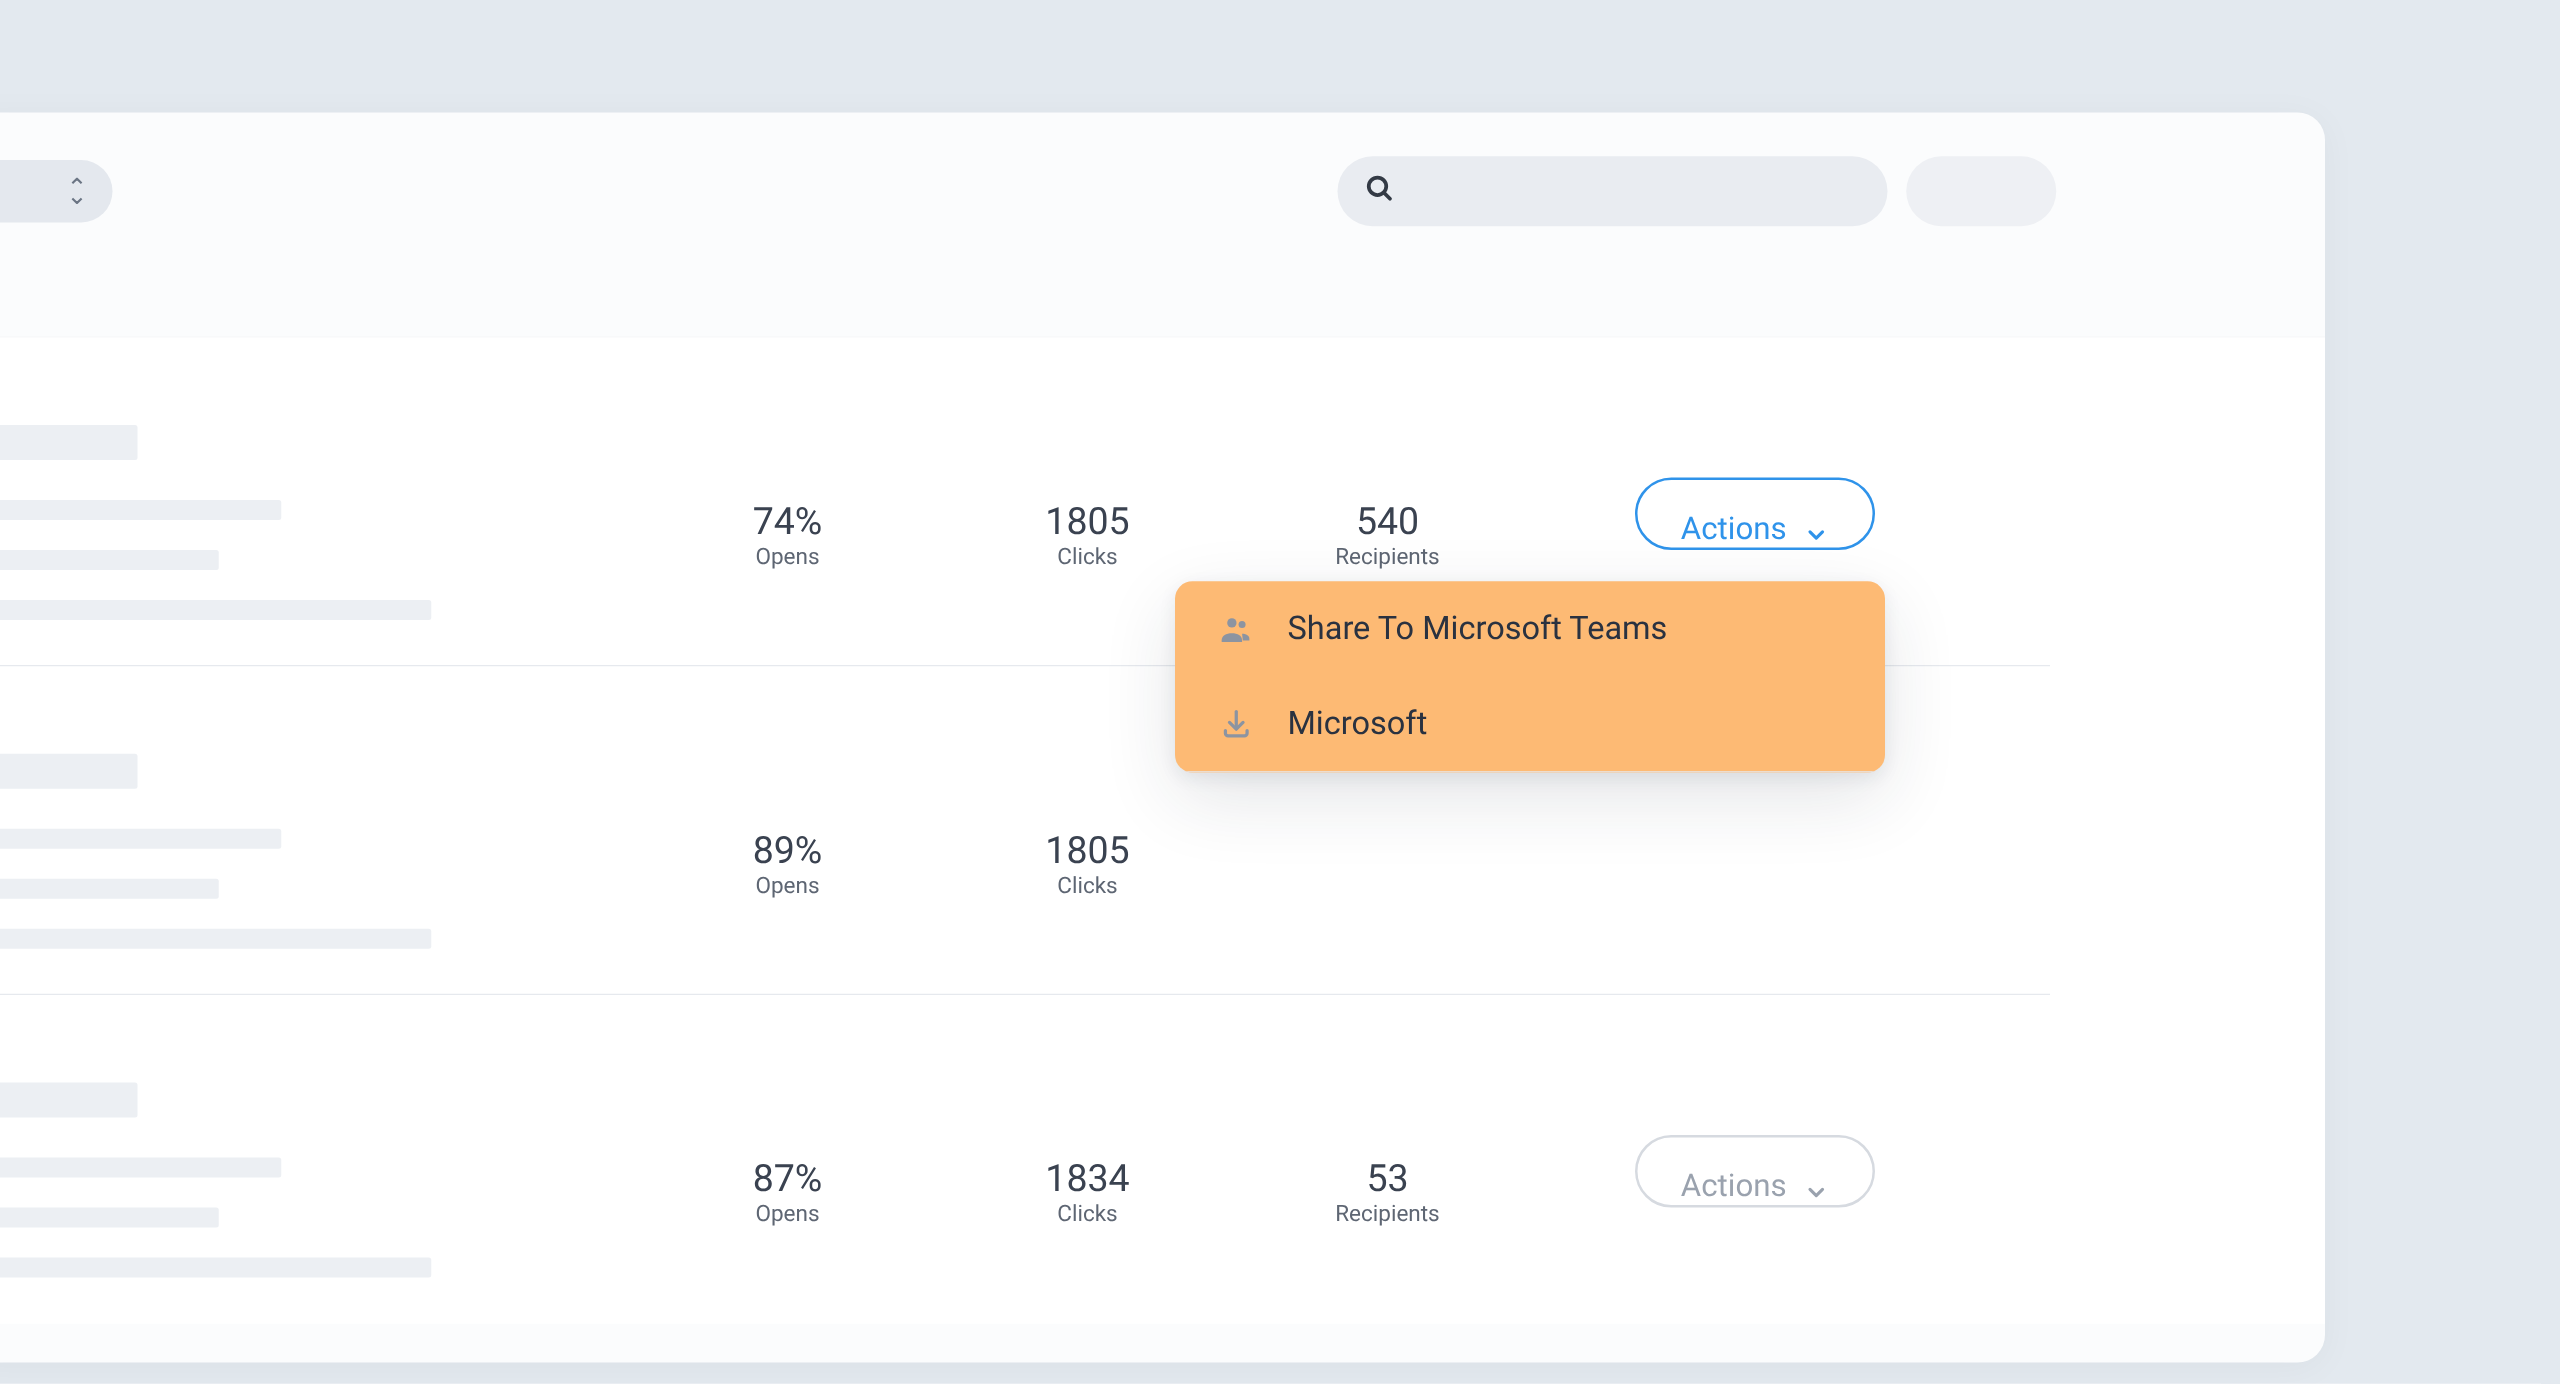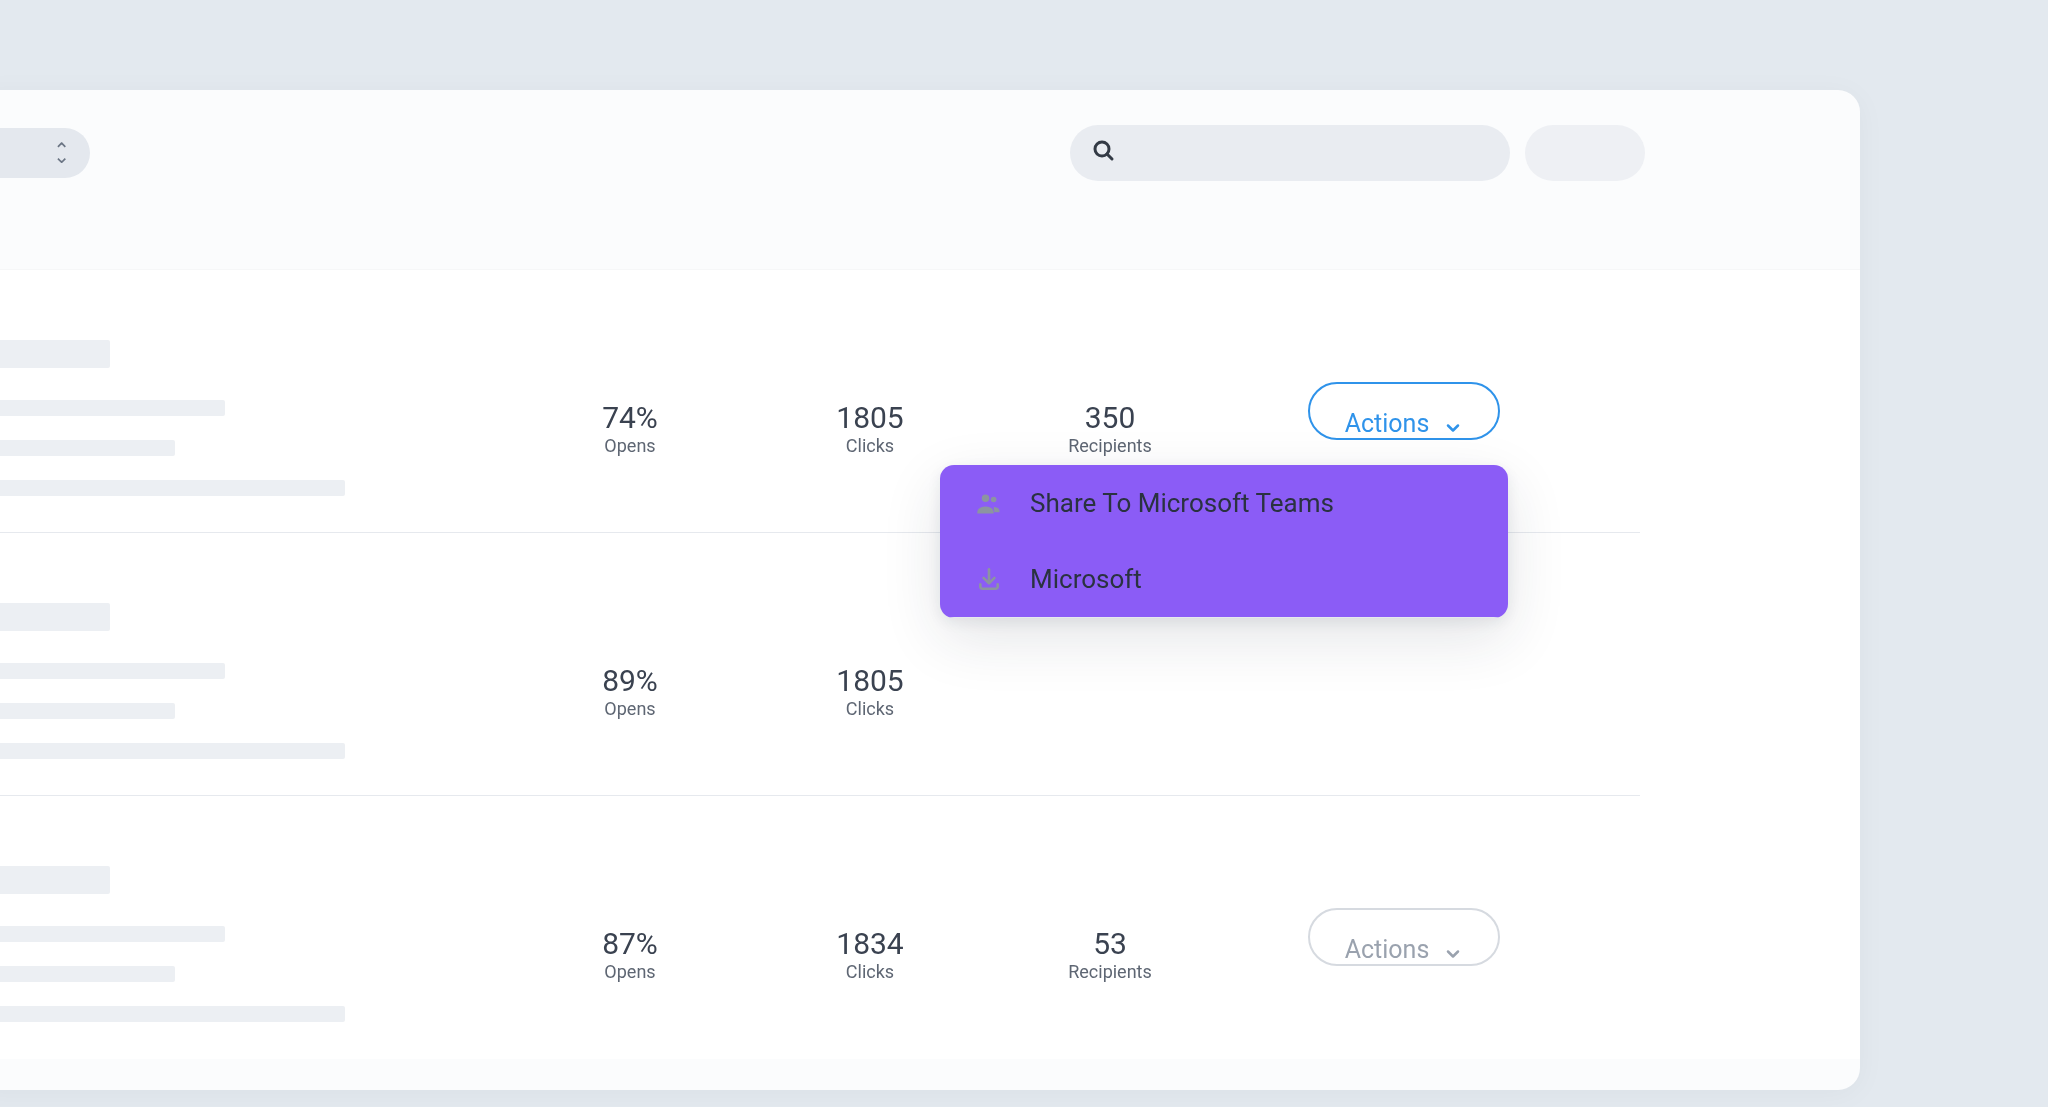--- a/index.html
+++ b/index.html
@@ -136,21 +136,21 @@
   .actions-btn.secondary {
     border: 2px solid #d6dae0;
     color: #9aa2ae;
   }
   .chevron { display: inline-flex; }
   .popover {
     position: absolute;
     left: 970px;
     top: 195px;
     width: 568px;
-    background: #8b5cf6;
+    background: #fdba74;
     border-radius: 14px;
     box-shadow: 0 20px 60px rgba(30,40,60,0.12), 0 4px 14px rgba(30,40,60,0.08);
     overflow: hidden;
     z-index: 50;
   }
   .popover-item {
     display: flex;
     align-items: center;
     gap: 26px;
     padding: 23px 34px;
@@ -206,21 +206,21 @@
         <div class="stats">
           <div class="stat">
             <div class="stat-value">74%</div>
             <div class="stat-label">Opens</div>
           </div>
           <div class="stat">
             <div class="stat-value">1805</div>
             <div class="stat-label">Clicks</div>
           </div>
           <div class="stat">
-            <div class="stat-value">350</div>
+            <div class="stat-value">540</div>
             <div class="stat-label">Recipients</div>
           </div>
         </div>
       </div>
       <div class="actions-btn primary">
         <span>Actions</span>
         <span class="chevron">
           <svg width="20" height="20" viewBox="0 0 24 24" fill="none" stroke="currentColor" stroke-width="3" stroke-linecap="round" stroke-linejoin="round">
               <polyline points="6 9 12 15 18 9"></polyline>
             </svg>

